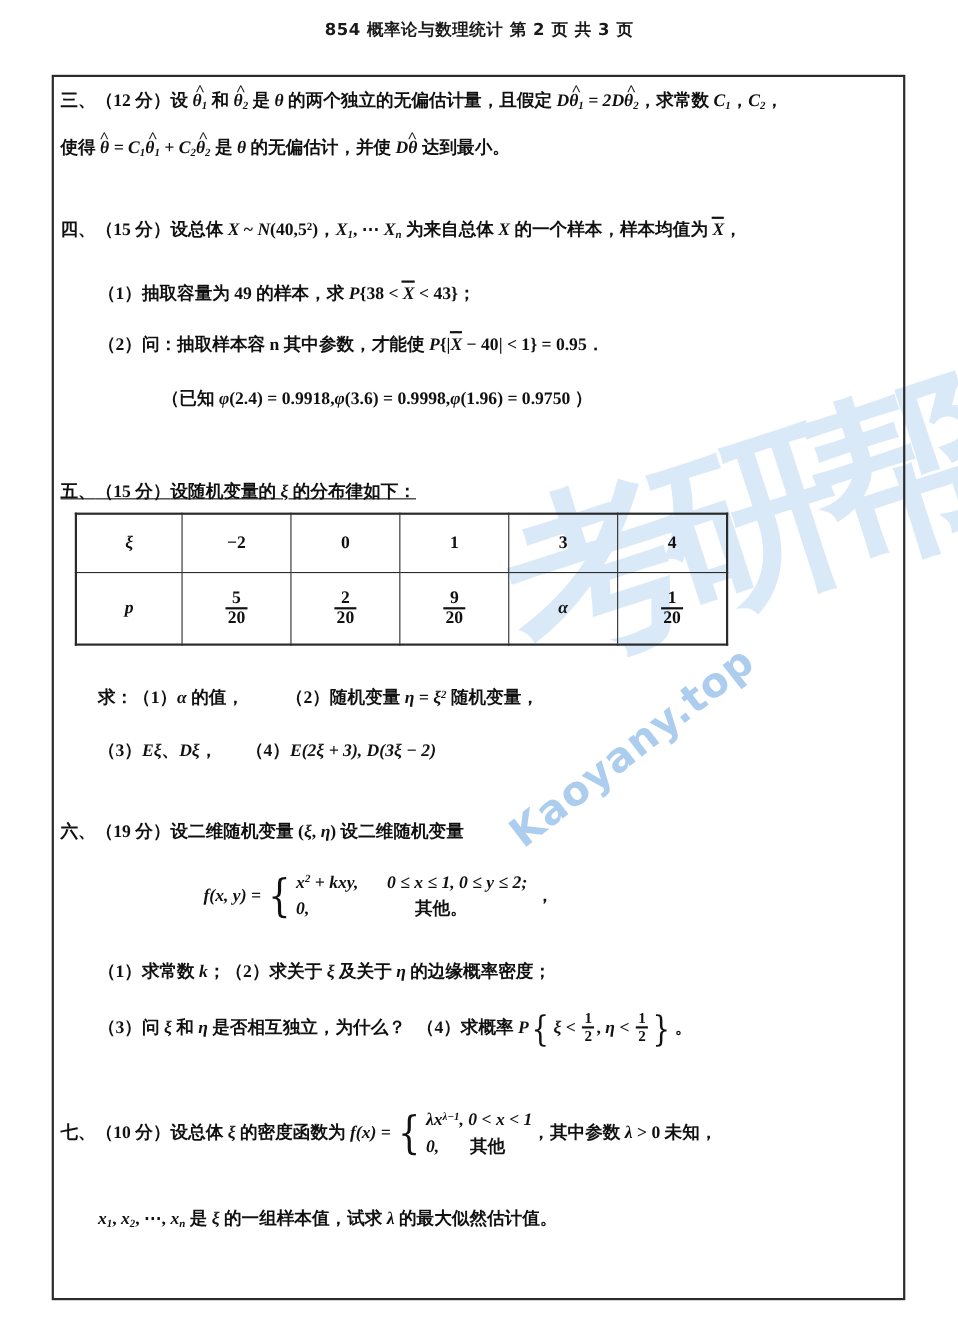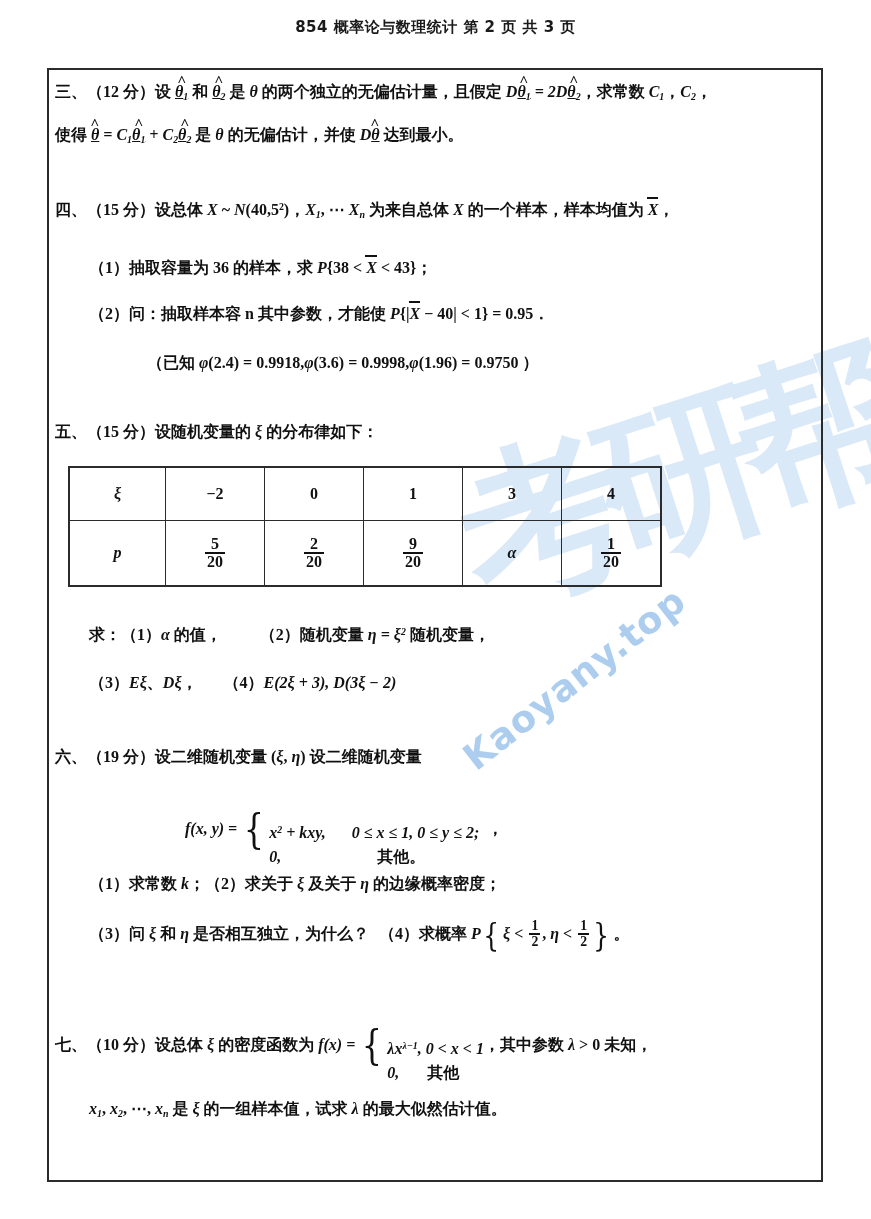--- a/index.html
+++ b/index.html
@@ -42,21 +42,21 @@
 
   .q{position:absolute;left:0;width:762px;}
   .ln{position:absolute;white-space:nowrap;font-weight:bold;}
   .ind2{left:34px;}
   .ind4{left:92px;}
 
   
   .m{font-family:"Liberation Serif","DejaVu Serif",serif;font-style:italic;font-weight:bold;}
   sub{font-size:.62em;font-style:italic;vertical-align:-.28em;}
   sup{font-size:.62em;vertical-align:.48em;}
-  .hat{position:relative;display:inline-block;text-decoration:underline;}
+  .hat{position:relative;display:inline-block;}
   .hat::after{
     content:"^";position:absolute;left:50%;top:-.62em;
     transform:translateX(-52%) scaleX(1.15);
     font-size:.85em;font-style:normal;font-weight:bold;
   }
   .bar{position:relative;display:inline-block;}
   .bar::after{
     content:"";position:absolute;left:-1px;right:0px;top:-.16em;
     height:2px;background:#111;
   }
@@ -71,21 +71,21 @@
 
   
   .cases{display:inline-block;vertical-align:middle;position:relative;}
   .brace{
     display:inline-block;vertical-align:middle;
     font-size:2.55em;font-weight:400;line-height:.62;
     font-family:"DejaVu Serif",serif;
     transform:scaleX(.78);
     margin-right:2px;
   }
-  .caseRows{display:inline-block;vertical-align:middle;margin-top:30px;}
+  .caseRows{display:inline-block;vertical-align:middle;}
   .caseRows .r{display:block;white-space:nowrap;line-height:1.5;}
   .gap{display:inline-block;}
 
   
   .dtable{
     position:absolute;left:13px;top:0;
     border-collapse:collapse;
     border:2px solid #2b2b2b;
     background:transparent;
   }
@@ -147,32 +147,32 @@
       <div class="ln" style="top:43px;left:0;">
         <span>使得 </span><span class="m hat"><span>θ</span></span><span class="m"> = </span><span class="m"><span>C</span><sub>1</sub></span><span class="m hat"><span>θ</span><sub>1</sub></span><span class="m"> + </span><span class="m"><span>C</span><sub>2</sub></span><span class="m hat"><span>θ</span><sub>2</sub></span><span> 是 </span><span class="m">θ</span><span> 的无偏估计，并使 </span><span class="m">D</span><span class="m hat"><span>θ</span></span><span> 达到最小。</span>
       </div>
     </div>
 
     <div class="q" style="top:128px;">
       <div class="ln" style="top:0;left:0;">
         <span>四、</span><span>（15 分）</span><span>设总体 </span><span class="m">X</span><span> ~ </span><span class="m">N</span><span><span>(40,5</span><sup>2</sup><span>)</span></span><span>，</span><span class="m"><span>X</span><sub>1</sub></span><span>, ⋯ </span><span class="m"><span>X</span><sub>n</sub></span><span> 为来自总体 </span><span class="m">X</span><span> 的一个样本，样本均值为 </span><span class="m bar">X</span><span>，</span>
       </div>
       <div class="ln ind2" style="top:58px;">
-        <span>（1）</span><span>抽取容量为 36 的样本，求 </span><span class="m">P</span><span>{38 &lt; </span><span class="m bar">X</span><span> &lt; 43}；</span>
+        <span>（1）</span><span>抽取容量为 49 的样本，求 </span><span class="m">P</span><span>{38 &lt; </span><span class="m bar">X</span><span> &lt; 43}；</span>
       </div>
       <div class="ln ind2" style="top:104px;">
         <span>（2）</span><span>问：抽取样本容 n 其中参数，才能使 </span><span class="m">P</span><span>{|</span><span class="m bar">X</span><span> − 40| &lt; 1} = 0.95．</span>
       </div>
       <div class="ln ind4" style="top:153px;">
         <span>（已知 </span><span class="m">φ</span><span>(2.4) = 0.9918,</span><span class="m">φ</span><span>(3.6) = 0.9998,</span><span class="m">φ</span><span>(1.96) = 0.9750 ）</span>
       </div>
     </div>
 
     <div class="q" style="top:350px;">
-      <div class="ln" style="top:0;left:0;">
+      <div class="ln" style="top:16px;left:0;text-decoration:underline;">
         <span>五、</span><span>（15 分）</span><span>设随机变量的 </span><span class="m">ξ</span><span> 的分布律如下：</span>
       </div>
 
       <table class="dtable" style="top:44px;">
         <tbody>
             <tr>
           <td class="first"><span class="m">ξ</span></td>
           <td>−2</td>
           <td>0</td>
           <td>1</td>

